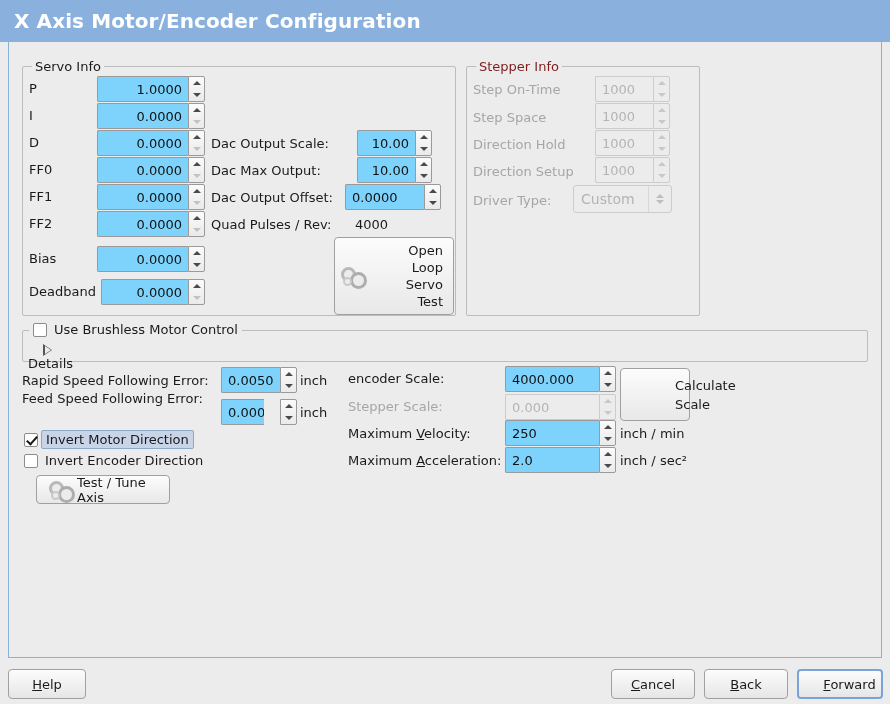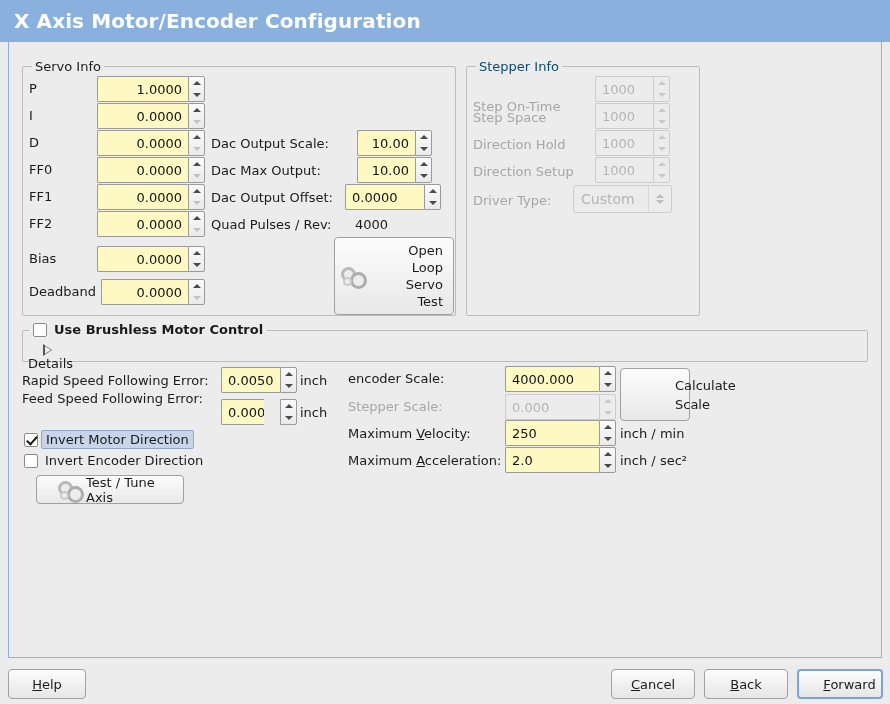--- a/index.html
+++ b/index.html
@@ -43,36 +43,36 @@
     border-radius: 2px;
     box-sizing: border-box;
     background: transparent;
   }
   .grouptitle {
     position: absolute; top: -8px; left: 9px;
     background: #ececec; padding: 0 3px;
     font-size: 13px; color: #1a1a1a;
     white-space: nowrap;
   }
-  .grouptitle.disabled { color: #0c4a6e; }
+  .grouptitle.disabled { color: #7f1d1d; }
 
   
   .lbl {
     position: absolute;
     font-size: 13px; color: #1a1a1a;
     white-space: nowrap; line-height: 16px;
   }
   .lbl.disabled { color: #a6a6a6; }
   .mn { text-decoration: underline; }
 
   
   .spin { position: absolute; display: flex; align-items: stretch; height: 26px; }
   .spin .field {
     flex: 1 1 auto;
-    background: #fef9c3;
+    background: #7dd3fc;
     border: 1px solid #9a9a9a;
     border-right: none;
     border-radius: 2px 0 0 2px;
     box-sizing: border-box;
     display: flex; align-items: center;
     padding: 0 6px;
     font-size: 13px; color: #111111;
     overflow: hidden;
   }
   .spin.right .field { justify-content: flex-end; }
@@ -166,21 +166,21 @@
     content: ""; position: absolute;
     left: 4px; top: 0px; width: 4px; height: 9px;
     border: solid #1a1a1a; border-width: 0 2px 2px 0;
     transform: rotate(42deg);
   }
   .chklabel { font-size: 13px; color: #1a1a1a; white-space: nowrap; }
   .chklabel.focus {
     background: #c8d4e8; border: 1px solid #8fa7c8;
     border-radius: 2px; padding: 1px 4px; margin: -1px -4px;
   }
-  .chklabel.bold { font-weight: bold; }
+  .chklabel.bold { font-weight: normal; }
 
   
   .expander { position: absolute; display: flex; align-items: center; }
   .expander .tri {
     width: 0; height: 0; flex: 0 0 auto; margin-right: 9px; margin-left: 2px;
     border-top: 6px solid transparent; border-bottom: 6px solid transparent;
     border-left: 9px solid transparent;
     position: relative;
   }
   .expander .tri::before {
@@ -326,21 +326,21 @@
       <span>Loop</span><br>
       <span>Servo</span><br>
       <span>Test</span>
     </span>
   </div>
 
   <div class="groupbox" style="left:466px; top:66px; width:234px; height:250px;">
     <div class="grouptitle disabled">Stepper Info</div>
   </div>
 
-  <div class="lbl disabled" style="left:473px; top:82px;margin-top:17px;">Step On-Time</div>
+  <div class="lbl disabled" style="left:473px; top:82px;">Step On-Time</div>
   <div class="lbl disabled" style="left:473px; top:110px;">Step Space</div>
   <div class="lbl disabled" style="left:473px; top:137px;">Direction Hold</div>
   <div class="lbl disabled" style="left:473px; top:164px;">Direction Setup</div>
   <div class="lbl disabled" style="left:473px; top:193px;">Driver Type:</div>
 
   <div class="spin left disabled" style="left:595px; top:76px; width:75px;">
     <div class="field">1000</div>
     <div class="btns">
         <div class="up"></div>
         <div class="dn"></div>
@@ -409,21 +409,21 @@
 
   <div class="chkrow" style="left:24px; top:431px;">
     <span class="chkbox checked"></span>
     <span class="chklabel focus">Invert Motor Direction</span>
   </div>
   <div class="chkrow" style="left:24px; top:453px;">
     <span class="chkbox"></span>
     <span class="chklabel">Invert Encoder Direction</span>
   </div>
 
-  <div class="btn" style="left:36px; top:475px; width:148px; height:29px; padding:0 8px 0 21px;">
+  <div class="btn" style="left:36px; top:475px; width:134px; height:29px; padding:0 8px 0 12px;">
     <span class="gears">
       <span class="g g1"></span>
         <span class="g g2"></span>
         <span class="g g3"></span>
     </span>
     <span style="margin-left:2px;">Test / Tune Axis</span>
   </div>
 
   <div class="lbl" style="left:348px; top:371px;">encoder Scale:</div>
   <div class="spin left" style="left:505px; top:366px; width:111px;">

